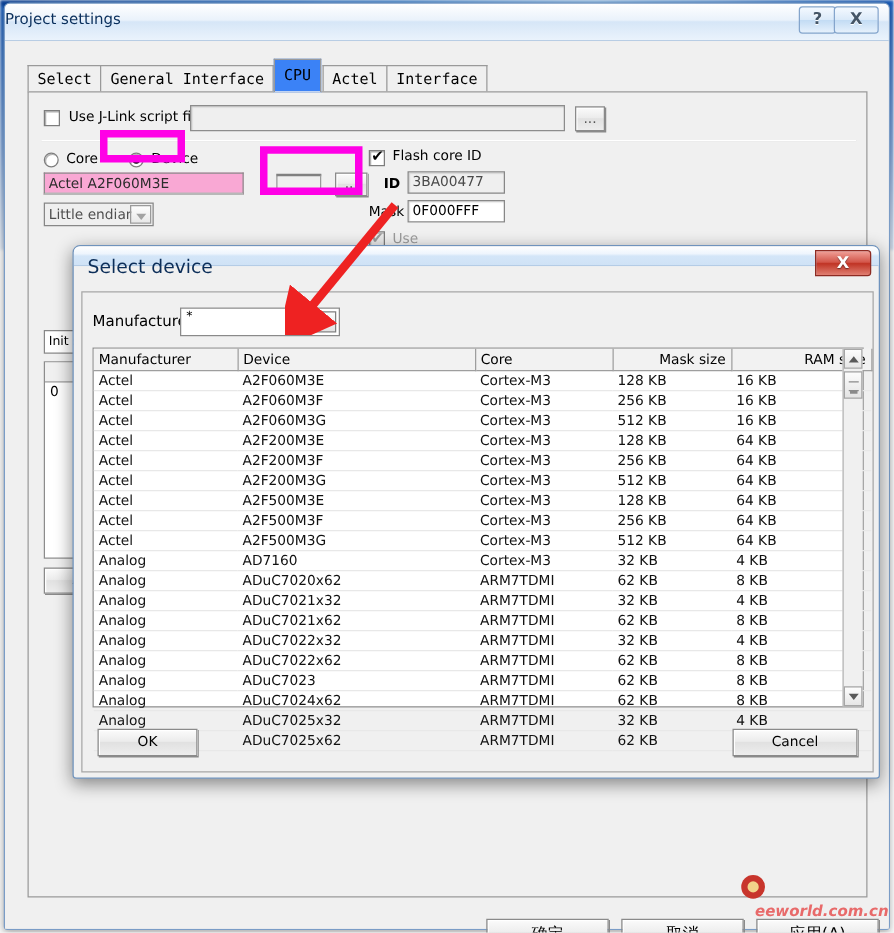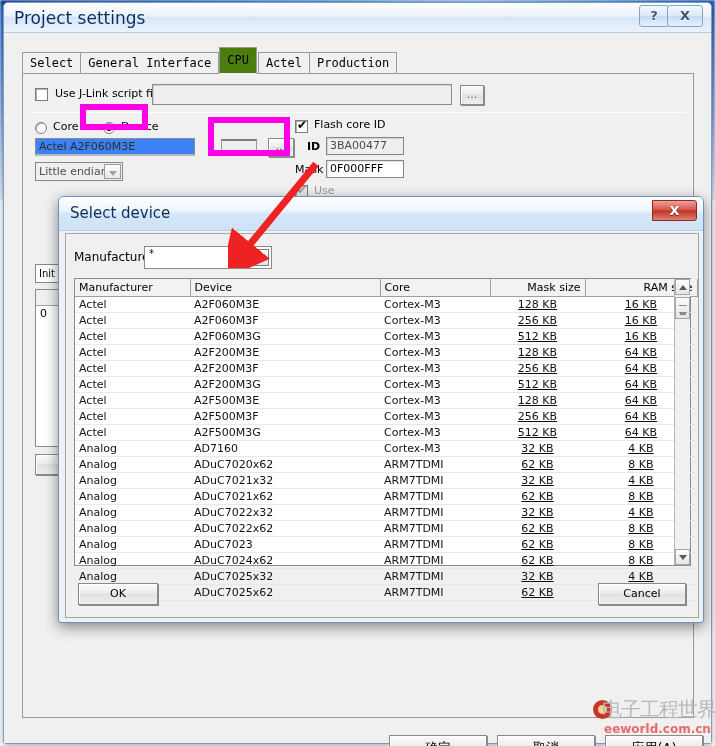--- a/index.html
+++ b/index.html
@@ -44,22 +44,22 @@
     box-shadow: 0 2px 7px rgba(0,0,0,.35);
   }
   #project-titlebar {
     height: 30px; width: 100%;
     background: linear-gradient(to bottom, #ffffff 0%, #eaf2fb 45%, #d6e6f7 50%, #eaf3fc 100%);
     border-radius: 4px 4px 0 0;
     border-bottom: 1px solid #b8cde4;
     position: relative;
   }
   #project-title {
-    position: absolute; left: 10px; top: 5px;
-    font-size: 17px; color: #0a2f5c;
+    position: absolute; left: 0; top: 5px;
+    font-size: 12px; color: #0a2f5c;
     font-family: "DejaVu Sans", sans-serif;
   }
   .tb-btn {
     position: absolute; top: 2px; width: 30px; height: 22px;
     border: 1px solid #84a5cc;
     border-radius: 3px;
     background: linear-gradient(to bottom,#f4f9ff 0%, #dbeaf9 48%, #c3dcf4 52%, #e6f1fc 100%);
     color: #456; text-align: center; line-height: 20px;
     font-size: 13px; font-weight: bold;
     text-shadow: 0 1px 0 #fff;
@@ -82,21 +82,21 @@
   .tab {
     display: inline-block; height: 22px; line-height: 21px;
     padding: 0 7px; margin-right: -1px;
     font-family: "DejaVu Sans Mono", monospace; font-size: 12px;
     color: #000; background: #f0f0f0;
     border: 1px solid #9a9a9a; border-bottom: none;
     vertical-align: bottom;
   }
   .tab.active {
     height: 27px; line-height: 25px;
-    background: #4d7c0f;
+    background: #3b82f6;
     border-bottom: 1px solid #f0f0f0;
     position: relative; z-index: 3;
     margin: 0 1px 0 1px;
   }
   #tab-panel {
     position: absolute; left: 18px; top: 40px;
     width: 672px; height: 645px;
     background: #f0f0f0;
     border: 1px solid #9a9a9a;
   }
@@ -173,21 +173,21 @@
   #sep-1 { position:absolute; left:10px; top:38px; width:652px; height:1px;
            background:#c8c8c8; border-bottom:1px solid #fff; }
 
   #core-row { position:absolute; left:12px; top:44px; width:650px; }
   #radio-core { position:absolute; left:0; top:4px; }
   #lbl-core { position:absolute; left:18px; top:2px; }
   #radio-device { position:absolute; left:68px; top:4px; }
   #lbl-device { position:absolute; left:86px; top:2px; }
   #device-name {
     position:absolute; left:0; top:20px; width:160px; height:18px;
-    background:#3b82f6; border:1px solid #8c8c8c; border-bottom:2px solid #b8b8b8;
+    background:#f9a8d4; border:1px solid #8c8c8c; border-bottom:2px solid #b8b8b8;
     line-height:15px; padding:0 3px; font-size:11px; color:#2d2d2d; overflow:hidden;
   }
   #device-blank { position:absolute; left:186px; top:21px; width:36px; height:17px;
                   background:#efefef; border:1px solid #9a9a9a; border-top:2px solid #808080; }
   #device-browse { position:absolute; left:233px; top:20px; width:26px; height:19px;
                    line-height:16px; color:#444; }
   #endian-combo { position:absolute; left:0; top:44px; width:88px; height:19px; }
   #endian-combo .val { color:#4f4f4f; }
 
   #coreid-box { position:absolute; left:272px; top:44px; width:130px; }
@@ -232,21 +232,21 @@
 
   
   #select-device-dialog {
     position: absolute; left: 58px; top: 196px; width: 646px; height: 427px;
     border: 1px solid #6f93bd; border-radius: 6px 6px 3px 3px;
     background: #f0f0f0;
     box-shadow: 0 4px 14px rgba(0,0,0,.45);
     z-index: 50;
   }
   #sd-titlebar {
-    height: 34px;
+    height: 16px;
     background: linear-gradient(to bottom,#ffffff 0%,#eef5fd 40%,#d4e6f8 52%,#cfe2f6 100%);
     border-radius: 5px 5px 0 0;
     position: relative;
     border-bottom: 1px solid #b4cce6;
   }
   #sd-title {
     position:absolute; left: 11px; top: 7px;
     font-size: 15px; color:#0c2e59;
   }
   #sd-close {
@@ -291,21 +291,21 @@
     font-family: "DejaVu Sans", sans-serif;
   }
   #device-table th.l { text-align:left; }
   #device-table th.r { text-align:right; }
   #device-table td {
     height:16px; font-size:11px; padding:0 4px;
     border-bottom:1px solid #e8e8e8;
     font-family: "DejaVu Sans", sans-serif; color:#111;
     white-space:nowrap; overflow:hidden;
   }
-  #device-table td.r { text-align:center;text-decoration:underline; }
+  #device-table td.r { text-align:left; }
   .col-mfr { width:115px; } .col-dev { width:190px; }
   .col-core { width:110px; } .col-flash { width:95px; } .col-ram { width:112px; }
 
   #vscroll {
     position:absolute; right:0; top:0; width:16px; height:286px;
     background:#f0f0f0; border-left:1px solid #b4b4b4;
   }
   .sc-arrow {
     position:absolute; left:0; width:15px; height:16px;
     background: linear-gradient(to bottom,#fdfdfd,#e6e6e6);
@@ -325,40 +325,40 @@
     border:1px solid #a2a2a2;
   }
   #sc-thumb::after {
     content:""; position:absolute; left:3px; top:7px; width:8px; height:6px;
     border-top:1px solid #8a8a8a; border-bottom:1px solid #8a8a8a;
     box-shadow: 0 3px 0 -1px #8a8a8a;
   }
 
   #sd-ok { position:absolute; left:12px; bottom:12px; width:80px; height:22px;
            line-height:19px; font-size:11px; }
-  #sd-cancel { position:absolute; right:12px; bottom:12px; width:88px; height:22px;
+  #sd-cancel { position:absolute; right:12px; bottom:12px; width:100px; height:22px;
                line-height:19px; font-size:11px; }
 
   
   .anno-box {
     position:absolute; border:6px solid #ff00e6; z-index:60; pointer-events:none;
   }
   #anno-device { left:80px; top:104px; width:68px; height:26px; }
   #anno-browse { left:208px; top:117px; width:82px; height:39px; }
   #anno-arrow { position:absolute; left:228px; top:158px; width:120px; height:110px; z-index:61; }
 
   
   #watermark { position:absolute; left:596px; top:694px; width:118px; height:50px; z-index:70; }
   #wm-cn {
     position:absolute; left:6px; top:2px; font-size:20px; color:#b9b9b9;
     font-family:"DejaVu Sans", sans-serif; letter-spacing:-1px; white-space:nowrap;
   }
   #wm-en {
     position:absolute; left:8px; top:28px; font-size:12px; color:#e86a6a;
-    font-weight:bold; white-space:nowrap;
+    font-style:italic; font-weight:bold; white-space:nowrap;
   }
   #wm-dot {
     position:absolute; left:-3px; top:6px; width:19px; height:19px;
     border-radius:50%; background:#c8352c;
   }
   #wm-dot::after{
     content:""; position:absolute; left:5px; top:5px; width:9px; height:9px;
     border-radius:50%; background:#f2d38a;
   }
 </style>
@@ -374,21 +374,21 @@
 
   <div id="project-titlebar">
     <div id="project-title">Project settings</div>
     <div class="tb-btn" id="help-button">?</div>
     <div class="tb-btn" id="close-button">X</div>
   </div>
 
   <div id="project-body">
 
     <div id="tabstrip">
-      <span class="tab">Select</span><span class="tab">General Interface</span><span class="tab active">CPU</span><span class="tab">Actel</span><span class="tab">Production</span>
+      <span class="tab">Select</span><span class="tab">General Interface</span><span class="tab active">CPU</span><span class="tab">Actel</span><span class="tab">Interface</span>
     </div>
 
     <div id="tab-panel">
 
       <div id="script-row">
         <span class="chk" id="chk-script"></span>
         <span class="lbl" id="lbl-script">Use J-Link script file</span>
         <div id="script-path"></div>
         <div class="btn" id="script-browse">...</div>
       </div>
@@ -633,15 +633,14 @@
   <defs>
     <marker id="ah" markerWidth="7" markerHeight="7" refX="2" refY="3.5" orient="auto">
       <polygon points="0 0, 7 3.5, 0 7" fill="#ee2222"></polygon>
     </marker>
   </defs>
   <line x1="88" y1="6" x2="14" y2="96" stroke="#ee2222" stroke-width="7" marker-end="url(#ah)"></line>
 </svg>
 
 <div id="watermark">
   <div id="wm-dot"></div>
-  <div id="wm-cn">电子工程世界</div>
   <div id="wm-en">eeworld.com.cn</div>
 </div>
 
 </body></html>

